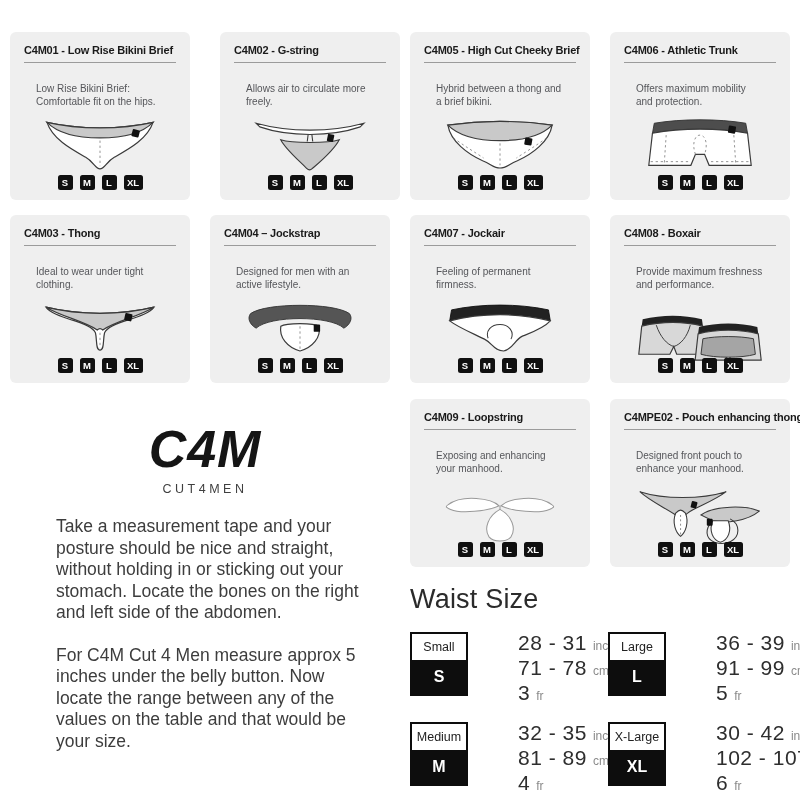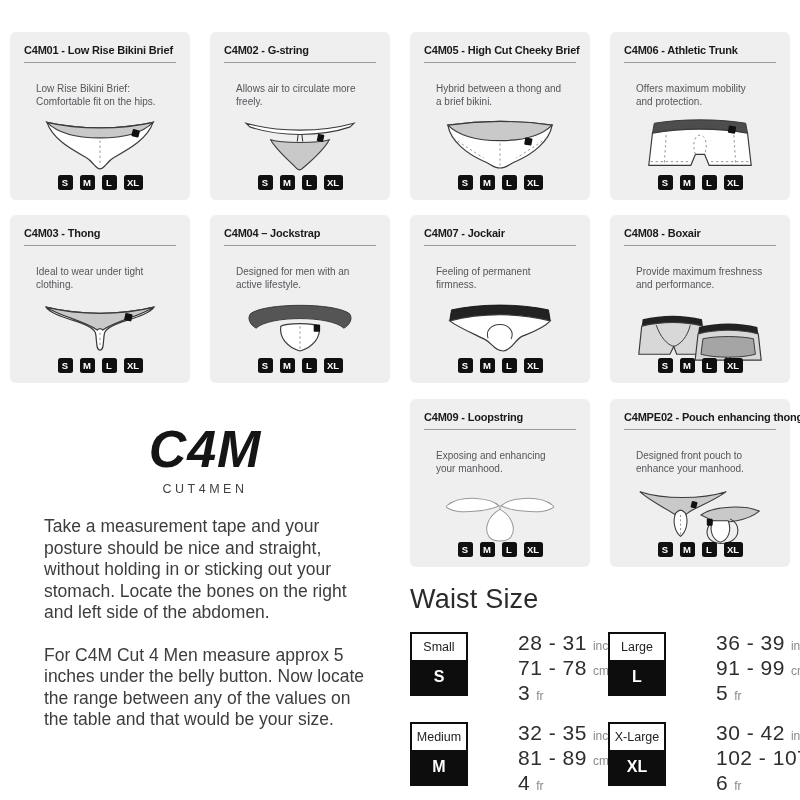--- a/index.html
+++ b/index.html
@@ -17,21 +17,21 @@
   .badges{display:flex;justify-content:center;gap:7px;margin-top:2px;}
   .badge{display:inline-block;width:15px;height:15px;border-radius:2.5px;background:#101010;
          color:#fff;font-size:9.5px;font-weight:bold;line-height:15px;text-align:center;}
   .badge-xl{width:19px;}
   
   .brand{position:absolute;left:40px;top:424px;width:330px;text-align:center;}
   .brand-sub{font-size:12.5px;letter-spacing:3.5px;color:#3f3f3f;margin-top:2px;}
   
   .instructions{position:absolute;left:44px;top:516px;width:330px;color:#3d3d3d;
                 font-size:17.5px;line-height:21.5px;}
-  .instructions p{margin:0 0 21px 0;}
+  .instructions p{margin:0 0 21px 12px;}
   
   .waist-title{position:absolute;left:410px;top:584px;margin:0;font-size:27px;font-weight:400;
                color:#2b2b2b;letter-spacing:0.2px;}
   .waist-grid{position:absolute;left:410px;top:632px;display:grid;
               grid-template-columns:198px 190px;row-gap:15px;column-gap:0;}
   .entry{display:flex;align-items:flex-start;}
   .chip{width:58px;height:64px;border:2px solid #0d0d0d;box-sizing:border-box;background:#fff;
         display:flex;flex-direction:column;flex:0 0 auto;}
   .chip-top{height:26px;display:flex;align-items:center;justify-content:center;
             font-size:12.5px;color:#222;}
@@ -60,21 +60,21 @@
       </svg>
     </div>
     <div class="badges">
       <span class="badge">S</span>
       <span class="badge">M</span>
       <span class="badge">L</span>
       <span class="badge badge-xl">XL</span>
     </div>
   </section>
 
-  <section class="card" style="left:210px;top:32px">
+  <section class="card" style="left:220px;top:32px">
     <h3 class="card-title">C4M02 - G-string</h3>
     <div class="divider"></div>
     <p class="card-desc">Allows air to circulate more freely.</p>
     <div class="illo">
       <svg width="122" height="64" viewBox="0 0 130 70">
         <path d="M6,9 C42,19 88,19 124,9 L120,13 C88,24 42,24 10,13 Z" fill="#fff" stroke="#3a3a3a" stroke-width="1.2"></path>
         <path d="M63,21 L62,29 M67,21 L68,29" stroke="#3a3a3a" stroke-width="1.2" fill="none"></path>
         <path d="M33,27 C45,31 85,31 97,27 C91,39 75,52 67,59 C65,61 63,60 61,58 C51,48 38,37 33,27 Z" fill="#c9c9c9" stroke="#3a3a3a" stroke-width="1.2"></path>
         <rect x="84" y="21" width="7" height="8" rx="1" fill="#111" transform="rotate(12 87 25)"></rect>
       </svg>

